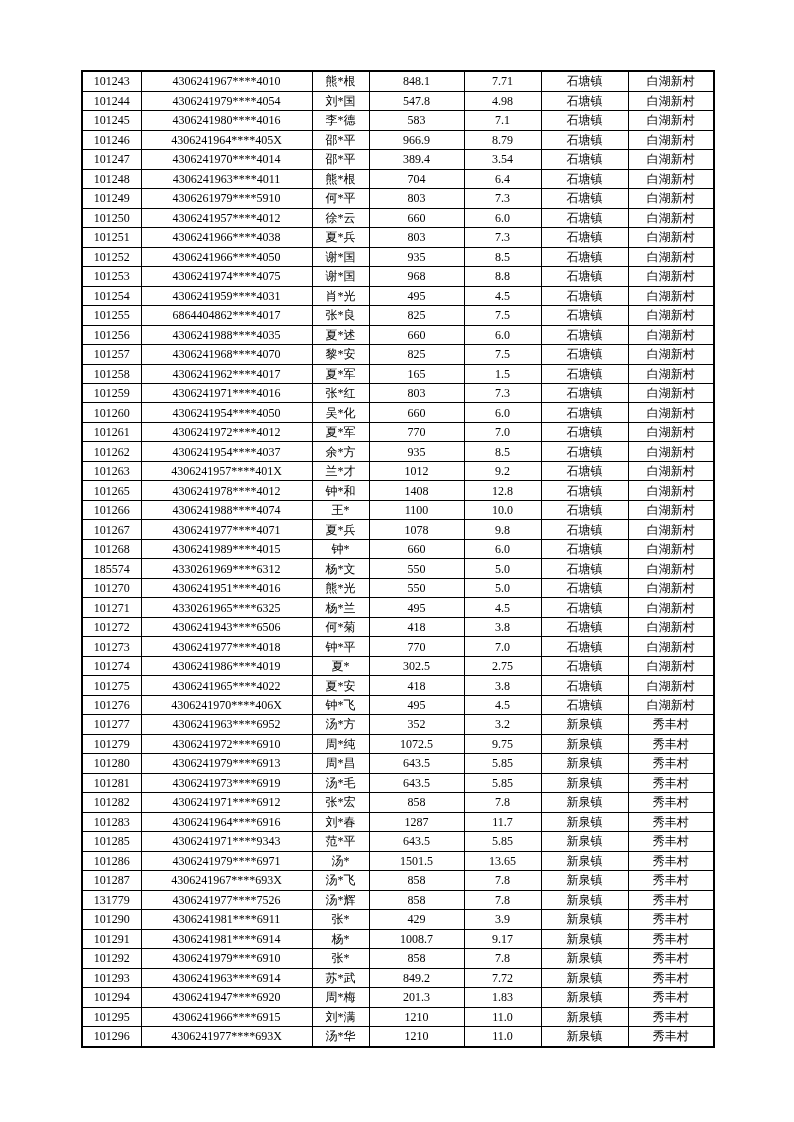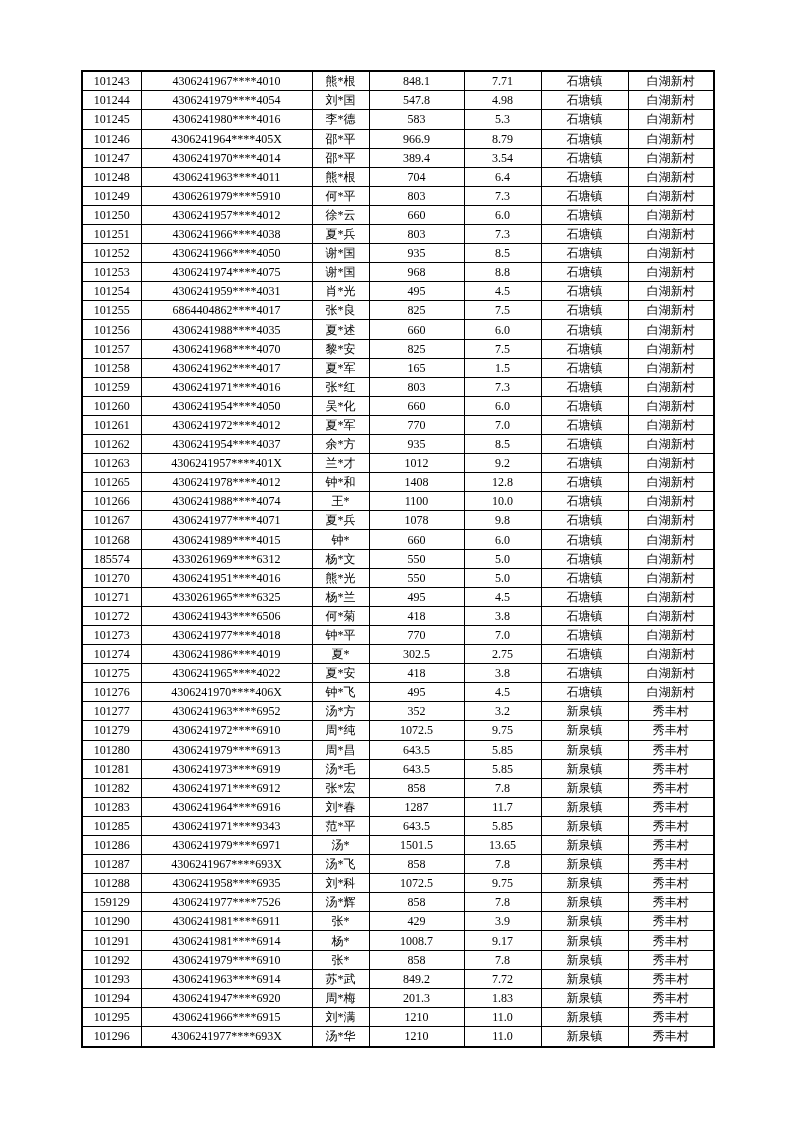--- a/index.html
+++ b/index.html
@@ -73,21 +73,21 @@
           <td>547.8</td>
           <td>4.98</td>
           <td>石塘镇</td>
           <td>白湖新村</td>
         </tr>
         <tr>
           <td>101245</td>
           <td>4306241980****4016</td>
           <td>李*德</td>
           <td>583</td>
-          <td>5.3</td>
+          <td>7.1</td>
           <td>石塘镇</td>
           <td>白湖新村</td>
         </tr>
         <tr>
           <td>101246</td>
           <td>4306241964****405X</td>
           <td>邵*平</td>
           <td>966.9</td>
           <td>8.79</td>
           <td>石塘镇</td>
@@ -429,30 +429,21 @@
         <tr>
           <td>101287</td>
           <td>4306241967****693X</td>
           <td>汤*飞</td>
           <td>858</td>
           <td>7.8</td>
           <td>新泉镇</td>
           <td>秀丰村</td>
         </tr>
         <tr>
-          <td>101288</td>
-          <td>4306241958****6935</td>
-          <td>刘*科</td>
-          <td>1072.5</td>
-          <td>9.75</td>
-          <td>新泉镇</td>
-          <td>秀丰村</td>
-        </tr>
-        <tr>
-          <td>159129</td>
+          <td>131779</td>
           <td>4306241977****7526</td>
           <td>汤*辉</td>
           <td>858</td>
           <td>7.8</td>
           <td>新泉镇</td>
           <td>秀丰村</td>
         </tr>
         <tr>
           <td>101290</td>
           <td>4306241981****6911</td>

